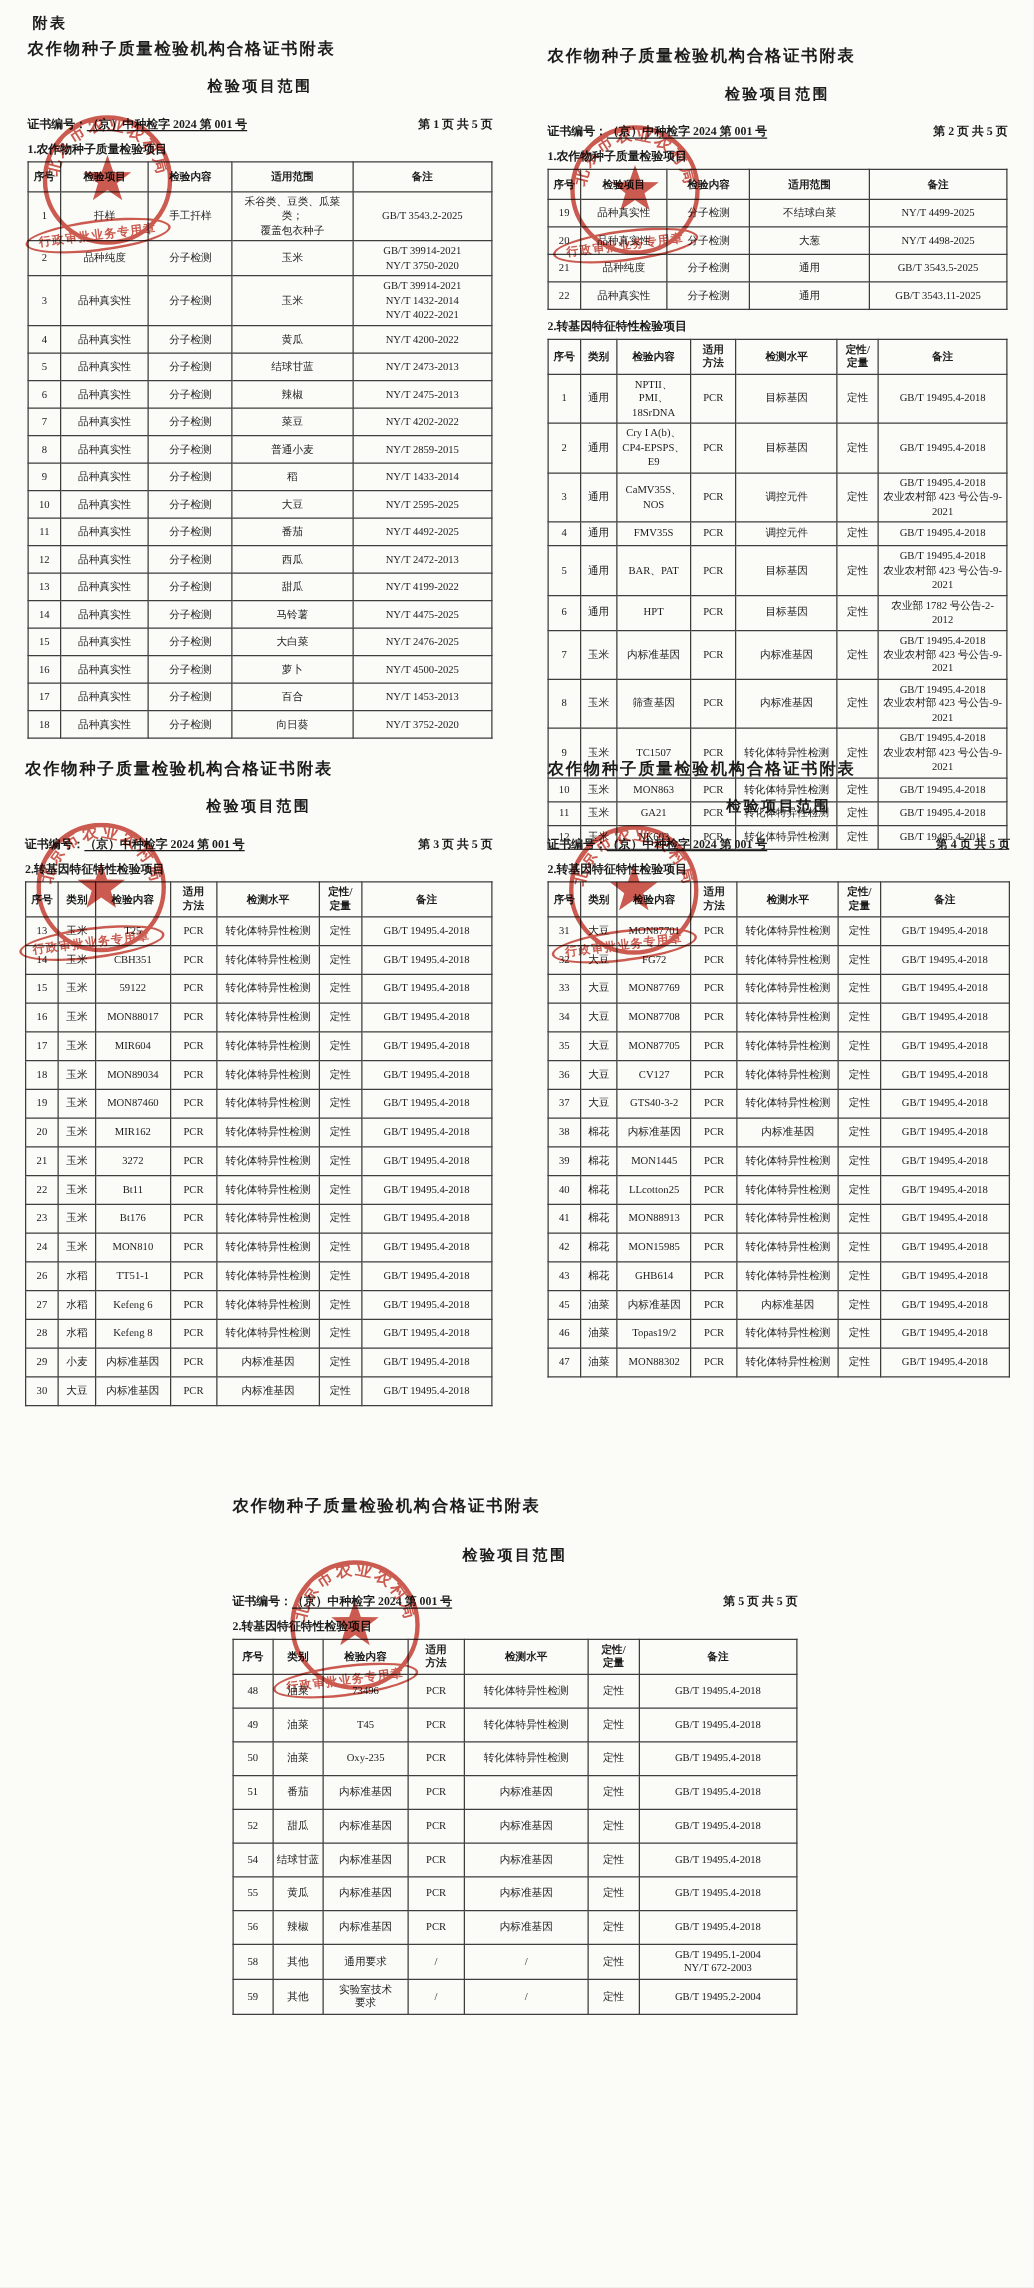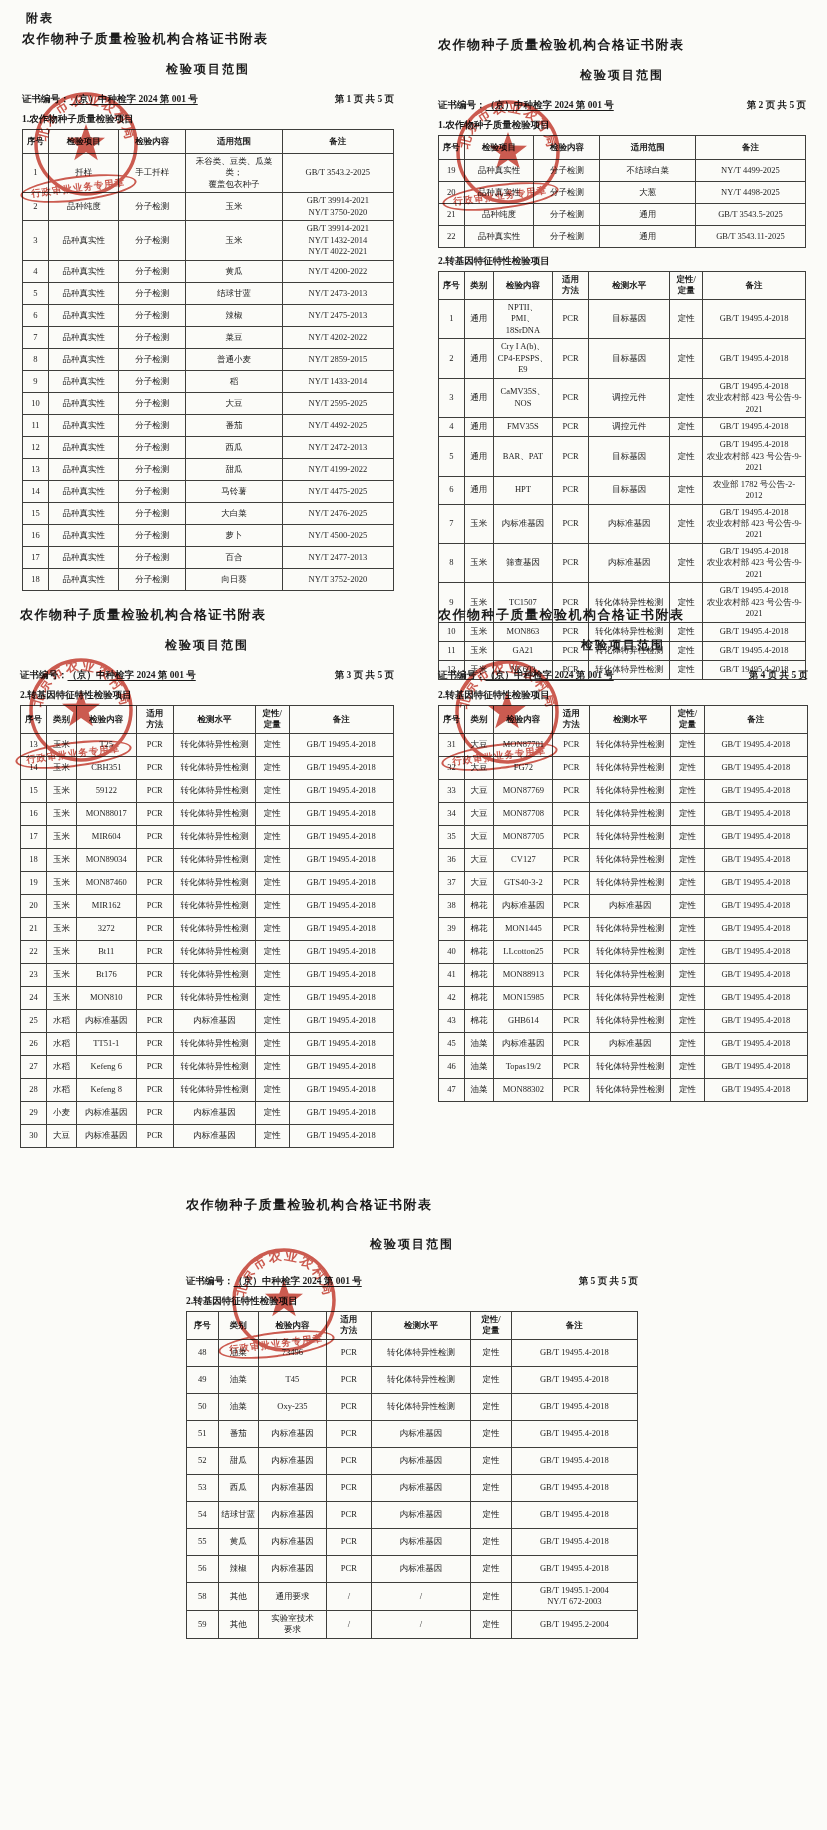--- a/index.html
+++ b/index.html
@@ -180,21 +180,21 @@
             <td>品种真实性</td>
             <td>分子检测</td>
             <td>萝卜</td>
             <td>NY/T 4500-2025</td>
           </tr>
           <tr>
             <td>17</td>
             <td>品种真实性</td>
             <td>分子检测</td>
             <td>百合</td>
-            <td>NY/T 2477-2013</td>
+            <td>NY/T 1453-2013</td>
           </tr>
           <tr>
             <td>18</td>
             <td>品种真实性</td>
             <td>分子检测</td>
             <td>向日葵</td>
             <td>NY/T 3752-2020</td>
           </tr>
         </tbody>
       </table>
@@ -554,29 +554,20 @@
           <tr>
             <td>24</td>
             <td>玉米</td>
             <td>MON810</td>
             <td>PCR</td>
             <td>转化体特异性检测</td>
             <td>定性</td>
             <td>GB/T 19495.4-2018</td>
           </tr>
           <tr>
-            <td>25</td>
-            <td>水稻</td>
-            <td>内标准基因</td>
-            <td>PCR</td>
-            <td>内标准基因</td>
-            <td>定性</td>
-            <td>GB/T 19495.4-2018</td>
-          </tr>
-          <tr>
             <td>26</td>
             <td>水稻</td>
             <td>TT51-1</td>
             <td>PCR</td>
             <td>转化体特异性检测</td>
             <td>定性</td>
             <td>GB/T 19495.4-2018</td>
           </tr>
           <tr>
             <td>27</td>
@@ -891,29 +882,20 @@
           <tr>
             <td>52</td>
             <td>甜瓜</td>
             <td>内标准基因</td>
             <td>PCR</td>
             <td>内标准基因</td>
             <td>定性</td>
             <td>GB/T 19495.4-2018</td>
           </tr>
           <tr>
-            <td>53</td>
-            <td>西瓜</td>
-            <td>内标准基因</td>
-            <td>PCR</td>
-            <td>内标准基因</td>
-            <td>定性</td>
-            <td>GB/T 19495.4-2018</td>
-          </tr>
-          <tr>
             <td>54</td>
             <td>结球甘蓝</td>
             <td>内标准基因</td>
             <td>PCR</td>
             <td>内标准基因</td>
             <td>定性</td>
             <td>GB/T 19495.4-2018</td>
           </tr>
           <tr>
             <td>55</td>

